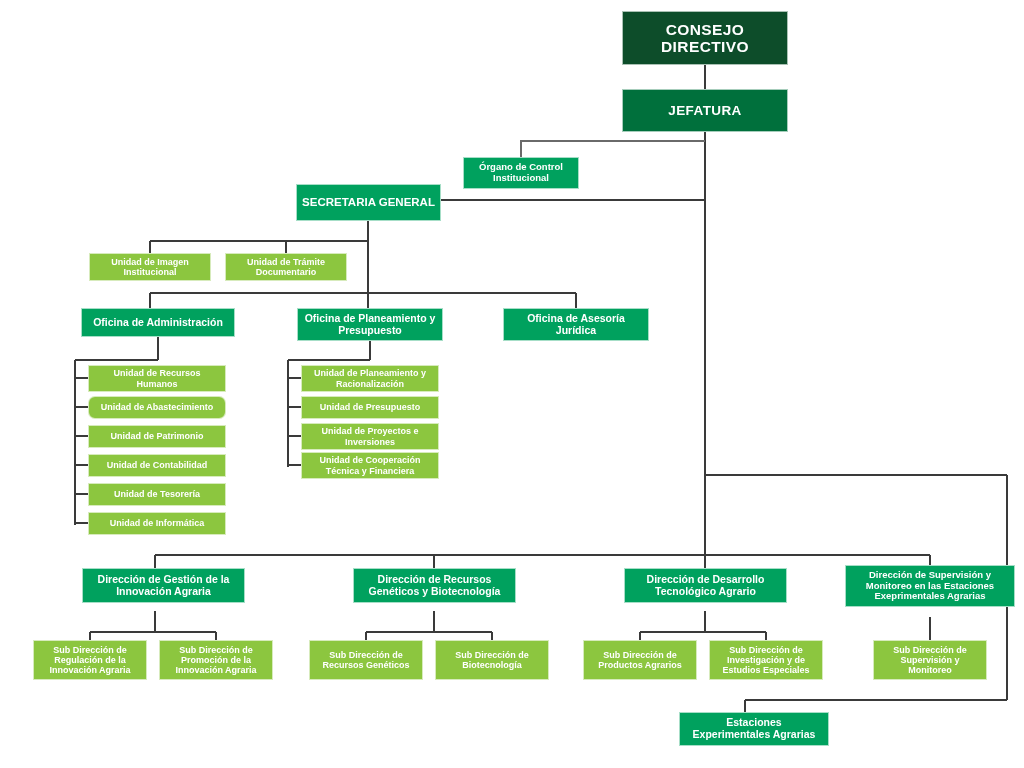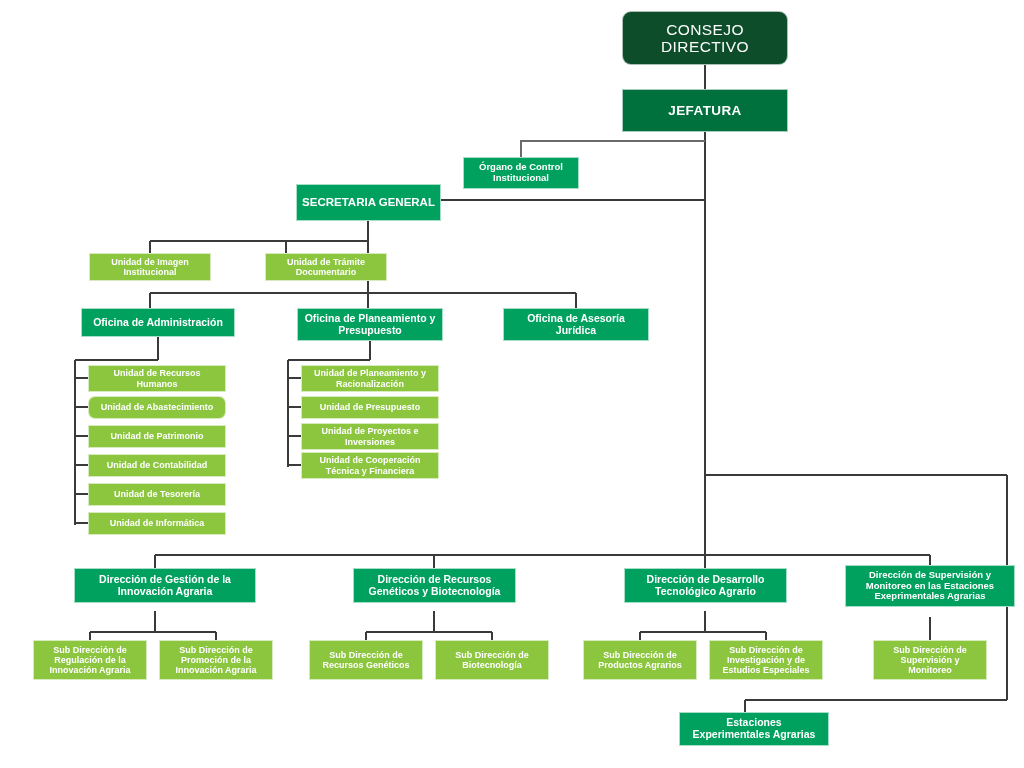--- a/index.html
+++ b/index.html
@@ -12,21 +12,21 @@
   .lines{position:absolute;left:0;top:0;width:1024px;height:768px;pointer-events:none;}
   .node{
     position:absolute;box-sizing:border-box;
     display:flex;align-items:center;justify-content:center;
     text-align:center;color:#ffffff;
     line-height:1.12;
     padding:2px 4px;
     border:1px solid rgba(255,255,255,0.65);
     z-index:2;
   }
-  .lvl-root{background:#0d4d2a;font-weight:normal;font-size:15.5px;letter-spacing:0.4px;border-radius:9px;}
+  .lvl-root{background:#0d4d2a;font-weight:bold;font-size:15.5px;letter-spacing:0.4px;}
   .lvl-head{background:#00703c;font-weight:bold;font-size:13.5px;letter-spacing:0.4px;}
   .lvl-mid{background:#00a15e;font-weight:bold;font-size:10.5px;}
   .lvl-sub{background:#8cc63f;font-weight:bold;font-size:9px;}
   .lvl-oci{background:#00a15e;font-weight:bold;font-size:9.5px;}
 </style>
 </head>
 <body>
 
 <div id="chart">
 
@@ -126,21 +126,21 @@
     <span>SECRETARIA GENERAL</span>
   </div>
 
   <div class="node lvl-sub" style="left:89px;top:253px;width:122px;height:28px;">
     <div>
       <div>Unidad de Imagen</div>
       <div>Institucional</div>
     </div>
   </div>
 
-  <div class="node lvl-sub" style="left:225px;top:253px;width:122px;height:28px;margin-left:40px;">
+  <div class="node lvl-sub" style="left:225px;top:253px;width:122px;height:28px;">
     <div>
       <div>Unidad de Trámite</div>
       <div>Documentario</div>
     </div>
   </div>
 
   <div class="node lvl-mid" style="left:81px;top:308px;width:154px;height:29px;">
     <span>Oficina de Administración</span>
   </div>
 
@@ -195,21 +195,21 @@
   <div class="node lvl-sub" style="left:301px;top:396px;width:138px;height:23px;">
     <span>Unidad de Presupuesto</span>
   </div>
   <div class="node lvl-sub" style="left:301px;top:452px;width:138px;height:27px;">
     <div>
       <div>Unidad de Cooperación</div>
       <div>Técnica y Financiera</div>
     </div>
   </div>
 
-  <div class="node lvl-mid" style="left:74px;top:568px;width:182px;height:35px;align-items:center;">
+  <div class="node lvl-mid" style="left:82px;top:568px;width:163px;height:35px;align-items:center;">
     <div>
       <div>Dirección de Gestión de la</div>
       <div>Innovación Agraria</div>
     </div>
   </div>
 
   <div class="node lvl-mid" style="left:353px;top:568px;width:163px;height:35px;">
     <div>
       <div>Dirección de Recursos</div>
       <div>Genéticos y Biotecnología</div>

